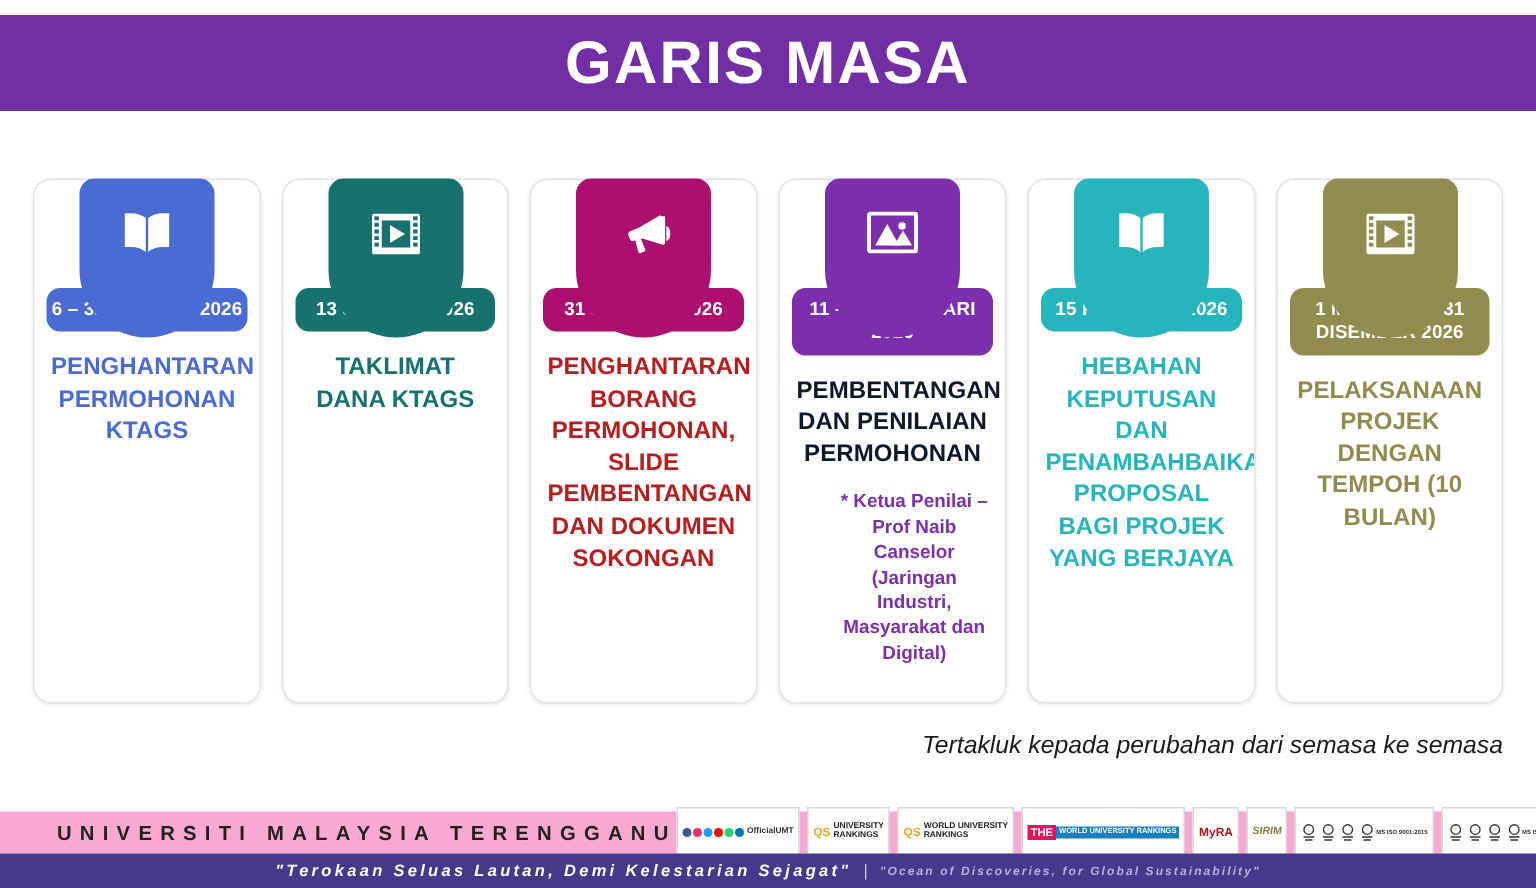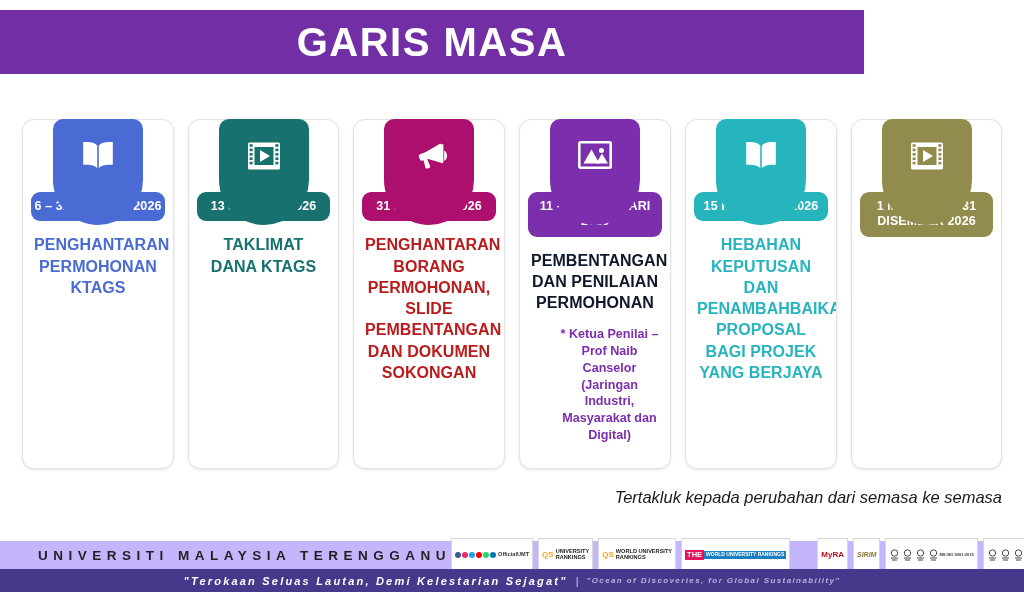--- a/index.html
+++ b/index.html
@@ -14,21 +14,21 @@
     font-family: "Liberation Sans", sans-serif;
     background: #ffffff;
     position: relative;
   }
 
   
   #title-bar {
     position: absolute;
     left: 0;
     top: 10px;
-    width: 864px;
+    width: 1024px;
     height: 64px;
     background: #722fa5;
     display: flex;
     align-items: center;
     justify-content: center;
   }
   #title-text {
     color: #ffffff;
     font-size: 40px;
     font-weight: bold;
@@ -137,21 +137,21 @@
     font-family: "Liberation Sans", sans-serif;
   }
 
   
   #footer-orange {
     position: absolute;
     left: 0;
     top: 541px;
     width: 1024px;
     height: 28px;
-    background: #c4b5fd;
+    background: #f9a8d4;
     display: flex;
     align-items: center;
   }
   #footer-uni-name {
     color: #231f20;
     font-size: 13.5px;
     font-weight: bold;
     letter-spacing: 5.5px;
     padding-left: 38px;
     white-space: nowrap;
@@ -177,21 +177,21 @@
     color: #333;
     white-space: nowrap;
   }
   .badge-social { gap: 2px; }
   .dotrow { display: flex; gap: 1px; }
   .dot { width: 6px; height: 6px; border-radius: 50%; display: block; }
   .badge-qs { color: #f5a623; background: #fff; }
   .qs-mark { font-size: 8px; font-weight: bold; color: #f5a623; margin-right: 2px; }
   .badge-the .the-red { background: #e8125c; color:#fff; padding: 1px 2px; font-size: 7.5px; }
   .badge-the .the-blue { background:#1a7fc1; color:#fff; padding:1px 2px; font-size:5px; }
-  .badge-myra { color: #b5121b; font-size: 8px; font-weight: bold; margin-left: 22px; }
+  .badge-myra { color: #b5121b; font-size: 8px; font-weight: bold; }
   .badge-iso { color: #8a7a3a; font-style: italic; font-size: 7px; font-weight: bold; }
   .cert-badge { display: flex; gap: 2px; align-items: center; }
   .cert-ico { width: 11px; height: 13px; }
 
   #footer-purple {
     position: absolute;
     left: 0;
     top: 569px;
     width: 1024px;
     height: 23px;
@@ -343,20 +343,21 @@
               <rect x="28.4" y="20.8" width="3" height="2.6" fill="#928b4e"></rect>
             </g>
             <rect x="7.5" y="6" width="19" height="18" class="film-window" fill="#928b4e"></rect>
             <polygon points="13,9 23,15 13,21" class="film-play" fill="#ffffff"></polygon>
           </svg>
         </span>
       </div>
       <div class="card">
         <div class="card-inner">
           <div class="date-pill" style="background: rgb(146, 139, 78);">1 MAC 2026 – 31 DISEMBER 2026</div>
+          <div class="card-title" style="color: rgb(146, 139, 78);">PELAKSANAAN PROJEK DENGAN TEMPOH (10 BULAN)</div>
         </div>
       </div>
     </div>
   </div>
 
 <div id="disclaimer">Tertakluk kepada perubahan dari semasa ke semasa</div>
 
 <div id="footer-orange">
   <div id="footer-uni-name">UNIVERSITI MALAYSIA TERENGGANU</div>
   <div id="footer-badges">

